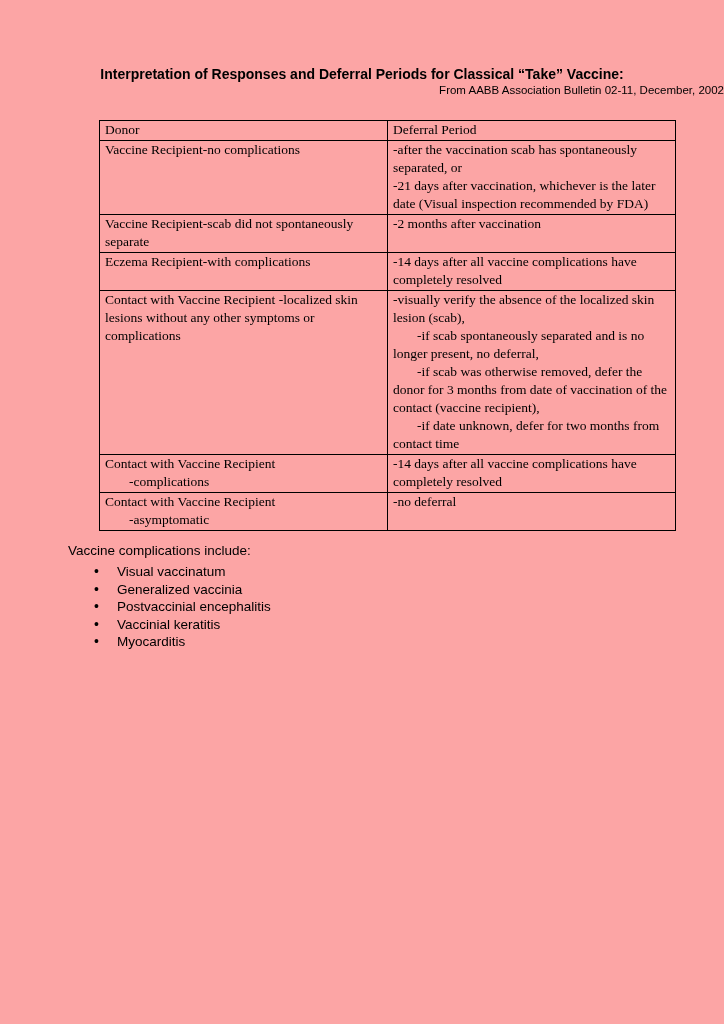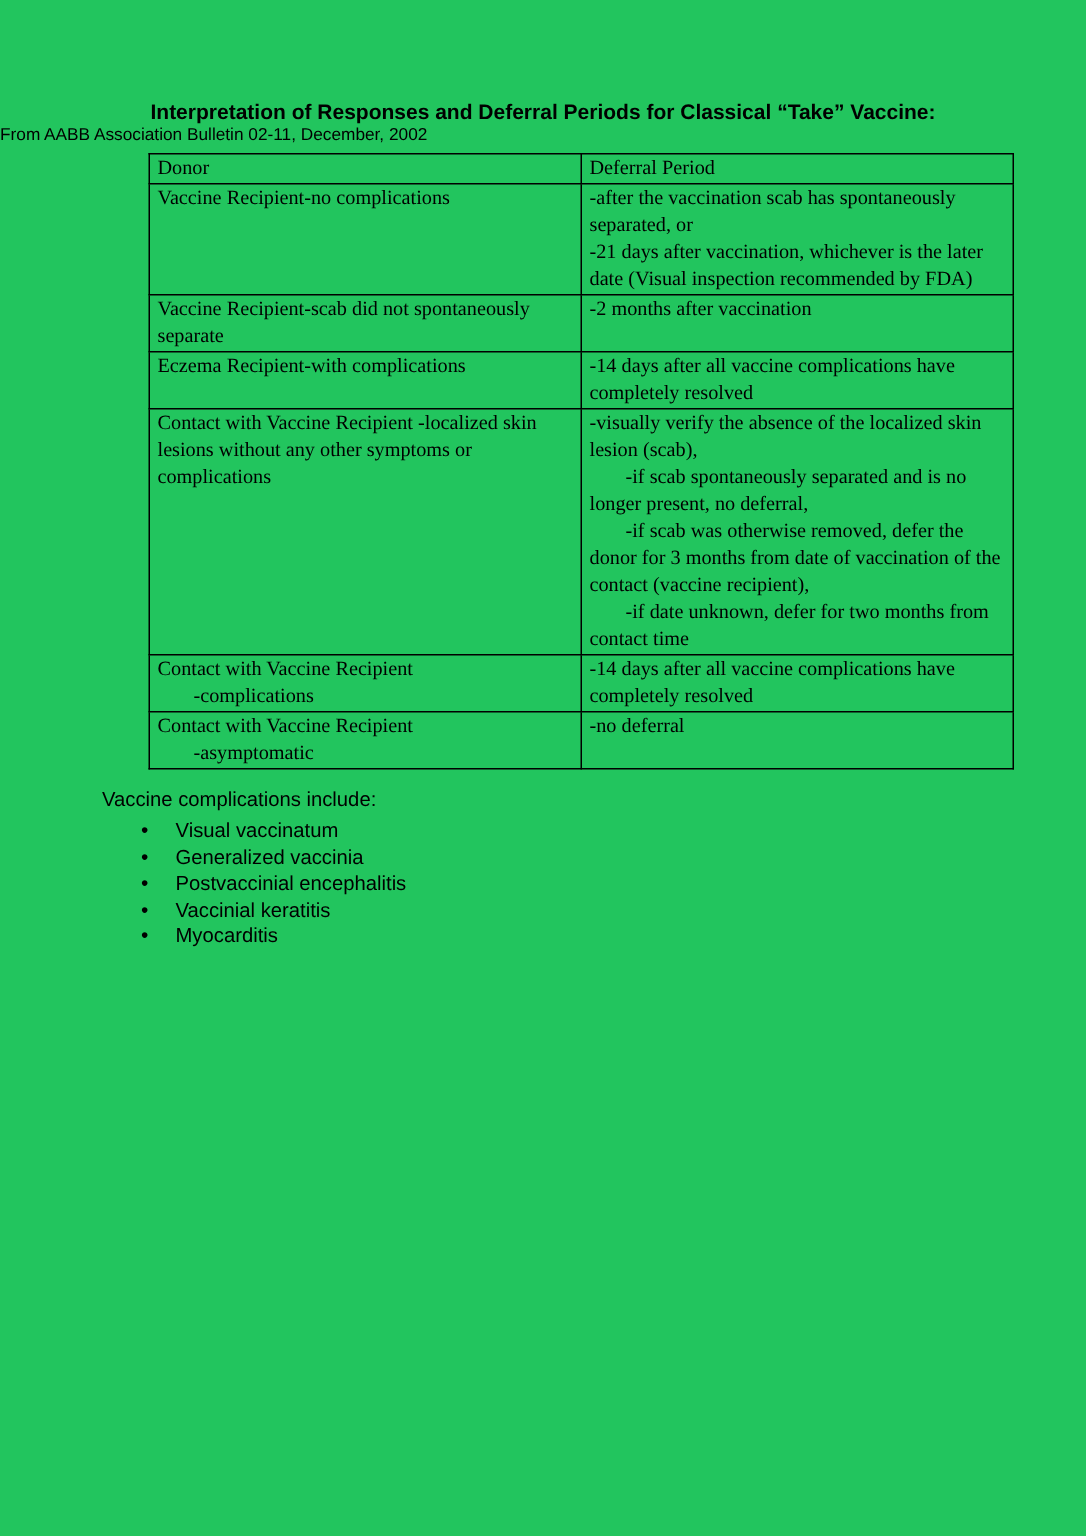--- a/index.html
+++ b/index.html
@@ -1,38 +1,38 @@
 <!DOCTYPE html>
 <html><head>
 <meta charset="utf-8">
 <style>
   * { margin: 0; padding: 0; box-sizing: border-box; }
   html, body { background: #ffffff; }
   .page {
     width: 724px;
     height: 1024px;
-    background: #22c55e;
+    background: #fca5a5;
     color: #000000;
     position: relative;
     padding-top: 66px;
     overflow: hidden;
   }
   .doc-title {
     text-align: center;
     font-family: "Liberation Sans", sans-serif;
     font-weight: bold;
     font-size: 14px;
     line-height: 17px;
   }
   .doc-subtitle {
-    text-align: left;
+    text-align: right;
     font-family: "Liberation Sans", sans-serif;
     font-size: 11.5px;
     line-height: 14px;
-    margin-bottom: 5px;
+    margin-bottom: 23px;
   }
   .deferral-table {
     margin-left: 99px;
     width: 577px;
     border-collapse: collapse;
     table-layout: fixed;
     font-family: "Liberation Serif", "DejaVu Serif", serif;
     font-size: 13.5px;
     line-height: 18px;
     color: #000000;

